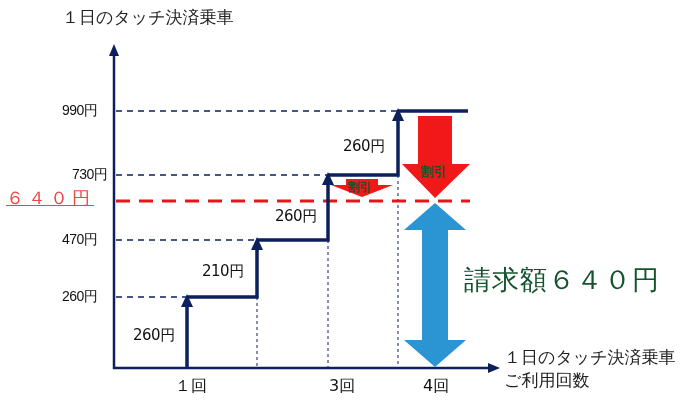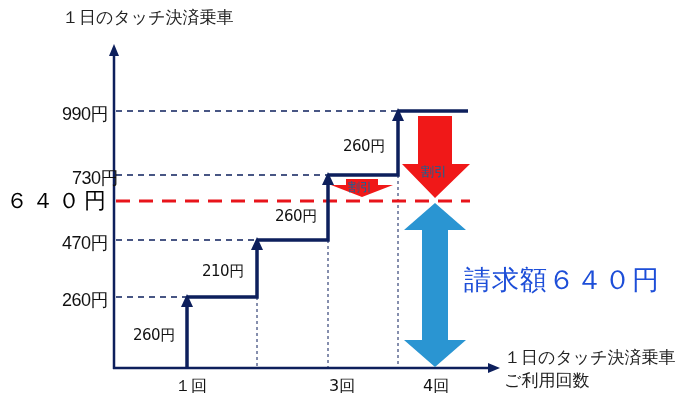--- a/index.html
+++ b/index.html
@@ -1,26 +1,26 @@
 <!DOCTYPE html>
 <html><head>
 <meta charset="utf-8">
 <style>
   html, body { margin: 0; padding: 0; background: #ffffff; }
   body { width: 692px; height: 408px; position: relative; overflow: hidden;
          font-family: "DejaVu Sans", sans-serif; }
   .abs { position: absolute; white-space: nowrap; }
   .ytitle { left: 62px; top: 6px; font-size: 17px; line-height: 23px; color: #222; }
-  .ylabel { font-size: 18px; color: #111; font-family: "Liberation Sans Narrow", "Liberation Sans", sans-serif; letter-spacing: -0.5px; }
-  .ylabel-red { font-size: 22px; color: #000000; letter-spacing: 4px; }
+  .ylabel { font-size: 14px; color: #111; font-family: "Liberation Sans Narrow", "Liberation Sans", sans-serif; letter-spacing: -0.5px; }
+  .ylabel-red { font-size: 18px; color: #ef4444; letter-spacing: 4px; text-decoration: underline; }
   .step-label { font-size: 15px; color: #111; letter-spacing: -0.5px; }
   .xlabel { font-size: 16px; color: #111; top: 376px; }
   .xtitle { left: 504px; top: 346px; font-size: 17px; line-height: 23px; color: #222; }
-  .total { left: 464px; top: 262px; font-size: 27px; color: #1d4ed8; letter-spacing: 1px; }
-  .disc-label { font-size: 12px; color: #0369a1; font-weight: normal; }
+  .total { left: 464px; top: 262px; font-size: 27px; color: #14532d; letter-spacing: 1px; }
+  .disc-label { font-size: 12px; color: #14532d; font-weight: bold; }
   svg { position: absolute; left: 0; top: 0; }
 </style>
 </head>
 <body>
 
 <svg width="692" height="408" viewBox="0 0 692 408">
 
   <g stroke="#0d1f5c" stroke-width="1.3" stroke-dasharray="6,5" fill="none">
     <line x1="116" y1="111" x2="398" y2="111"></line>
     <line x1="116" y1="175" x2="328" y2="175"></line>

